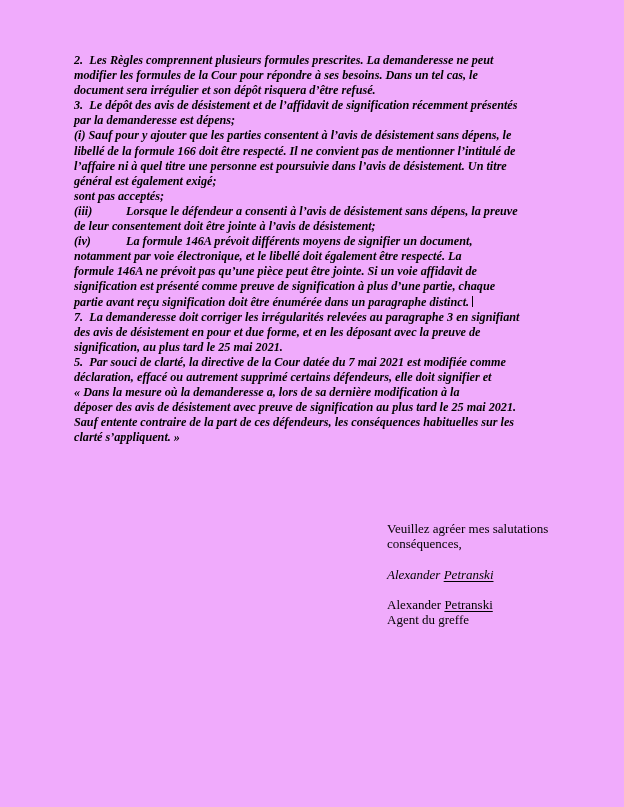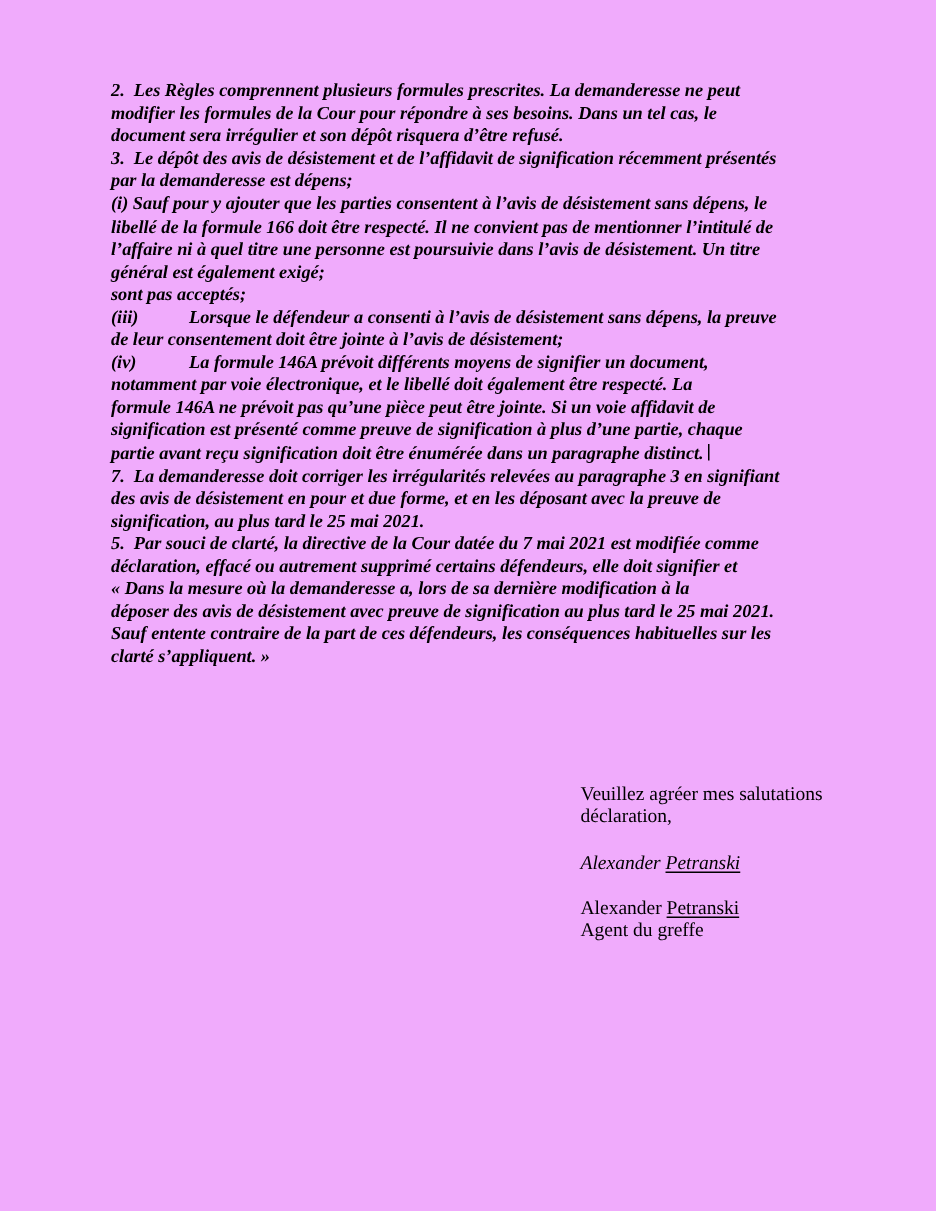--- a/index.html
+++ b/index.html
@@ -95,21 +95,21 @@
       <div class="line"><span>5.  Par souci de clarté, la directive de la Cour datée du 7 mai 2021 est modifiée comme</span></div>
       <div class="line"><span>déclaration, effacé ou autrement supprimé certains défendeurs, elle doit signifier et</span></div>
       <div class="line"><span>« Dans la mesure où la demanderesse a, lors de sa dernière modification à la</span></div>
       <div class="line"><span>déposer des avis de désistement avec preuve de signification au plus tard le 25 mai 2021.</span></div>
       <div class="line"><span>Sauf entente contraire de la part de ces défendeurs, les conséquences habituelles sur les</span></div>
       <div class="line"><span>clarté s’appliquent. »</span></div>
     </div>
 
   <div class="closing">
     <div class="c-line">Veuillez agréer mes salutations</div>
-    <div class="c-line">déclaration,</div>
+    <div class="c-line">conséquences,</div>
     <div class="spacer"></div>
     <div class="c-line sig"><span>Alexander </span><span class="squiggle">Petranski</span></div>
     <div class="spacer"></div>
     <div class="c-line"><span>Alexander </span><span class="squiggle">Petranski</span></div>
     <div class="c-line">Agent du greffe</div>
   </div>
 
 </div>
 
 </body></html>

